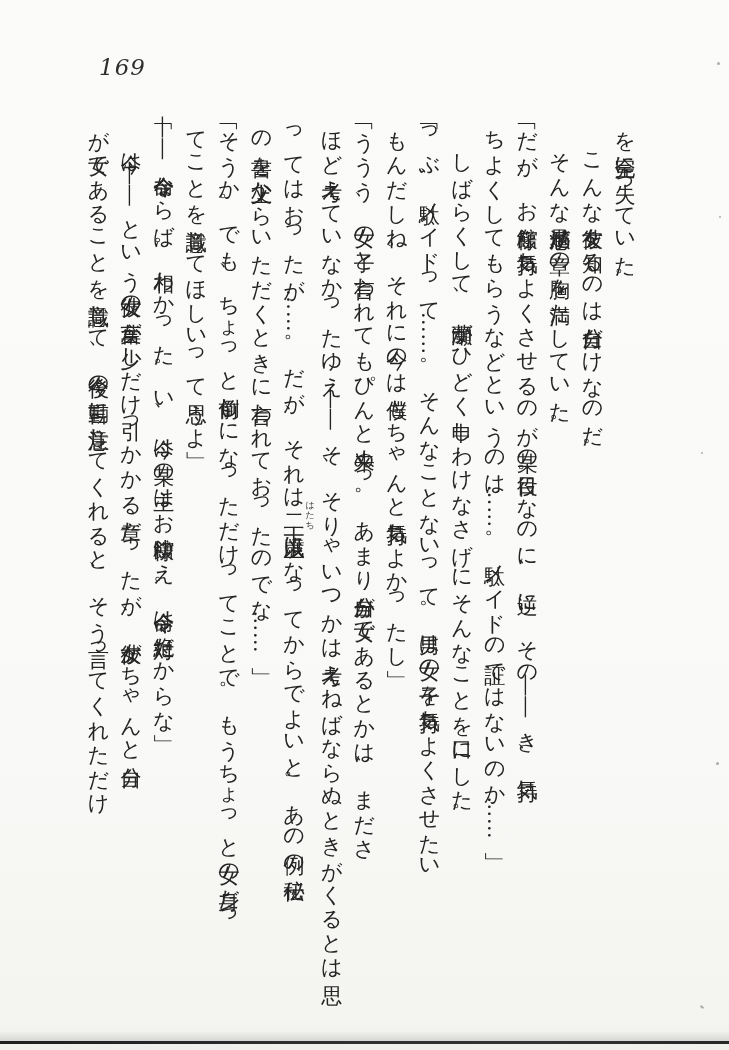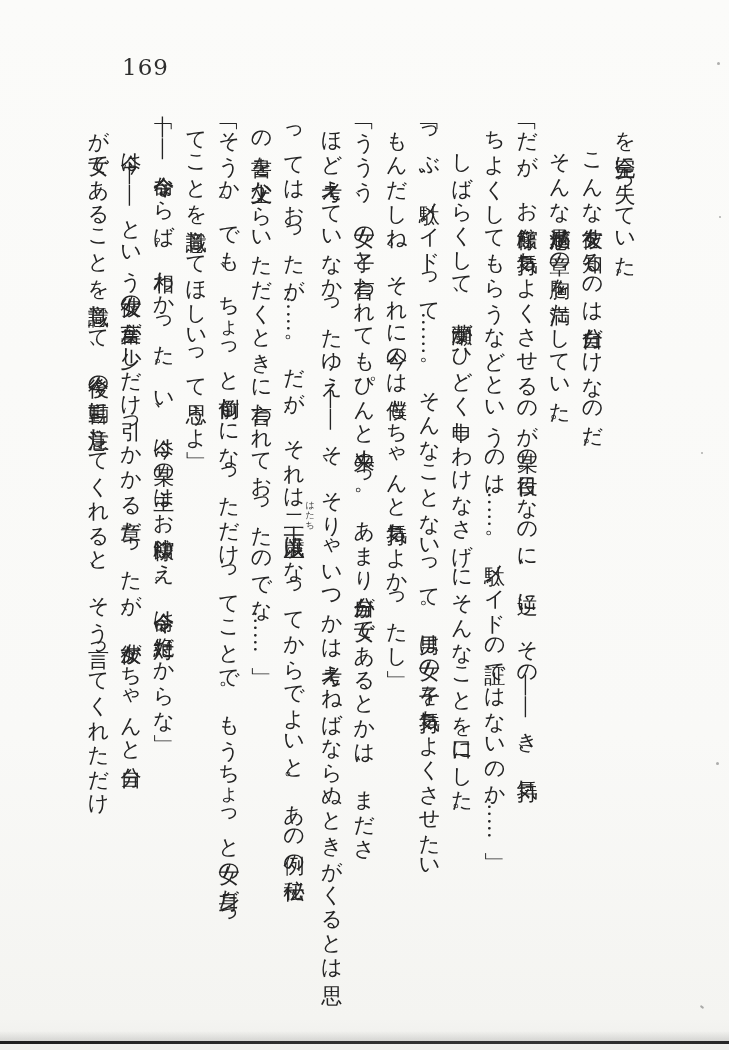--- a/index.html
+++ b/index.html
@@ -10,22 +10,23 @@
     width: 729px;
     height: 1050px;
     overflow: hidden;
     position: relative;
     background: linear-gradient(180deg, #fbfbf9 0%, #f9f9f7 70%, #f4f4f1 97%, #efefec 100%);
     font-family: "DejaVu Serif", "Liberation Serif", serif;
   }
   .page-number {
     position: absolute;
     top: 54px;
-    left: 122px;
+    left: 99px;
     font-size: 23px;
+    font-style: italic;
     letter-spacing: 1px;
     color: #2e2e2e;
   }
   .text-block {
     position: absolute;
     top: 116px;
     right: 88px;
     height: 846px;
     writing-mode: vertical-rl;
     text-orientation: mixed;

